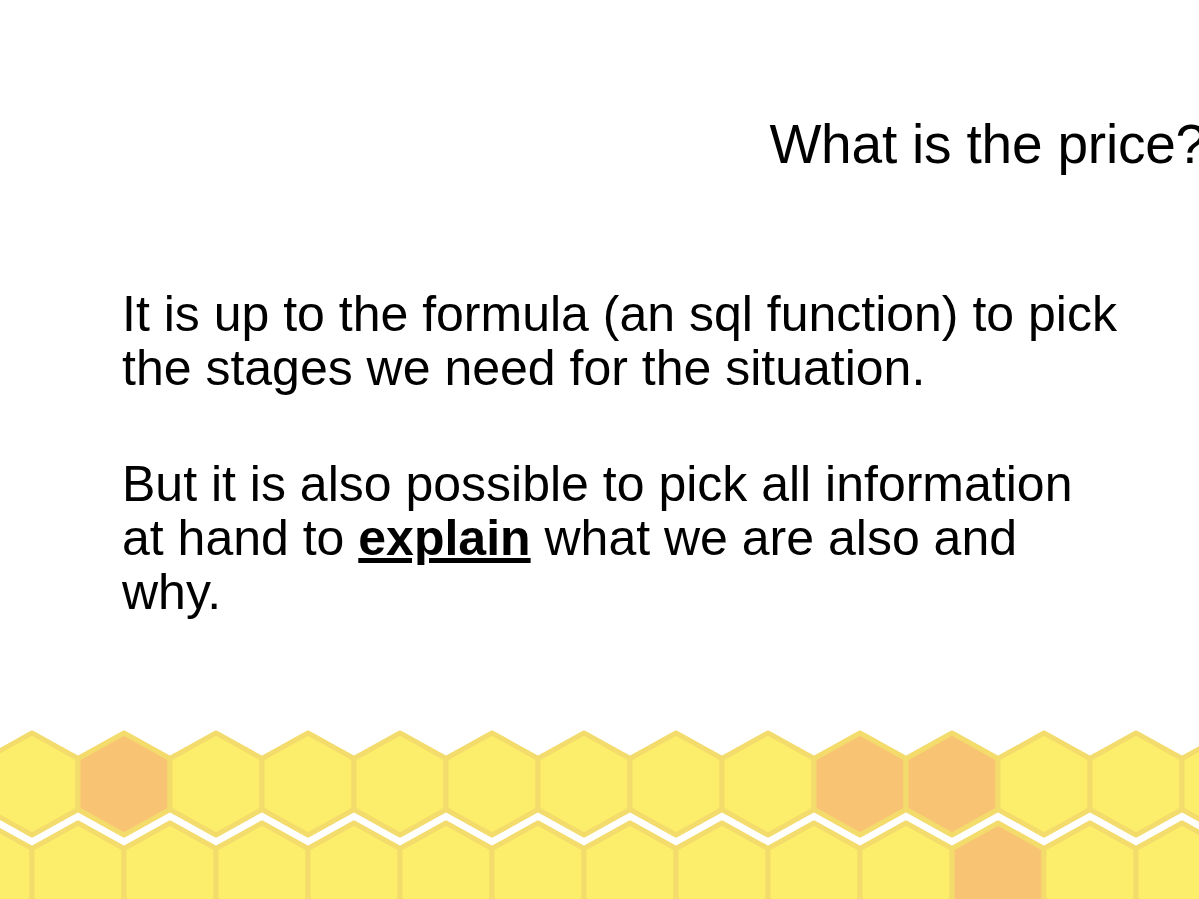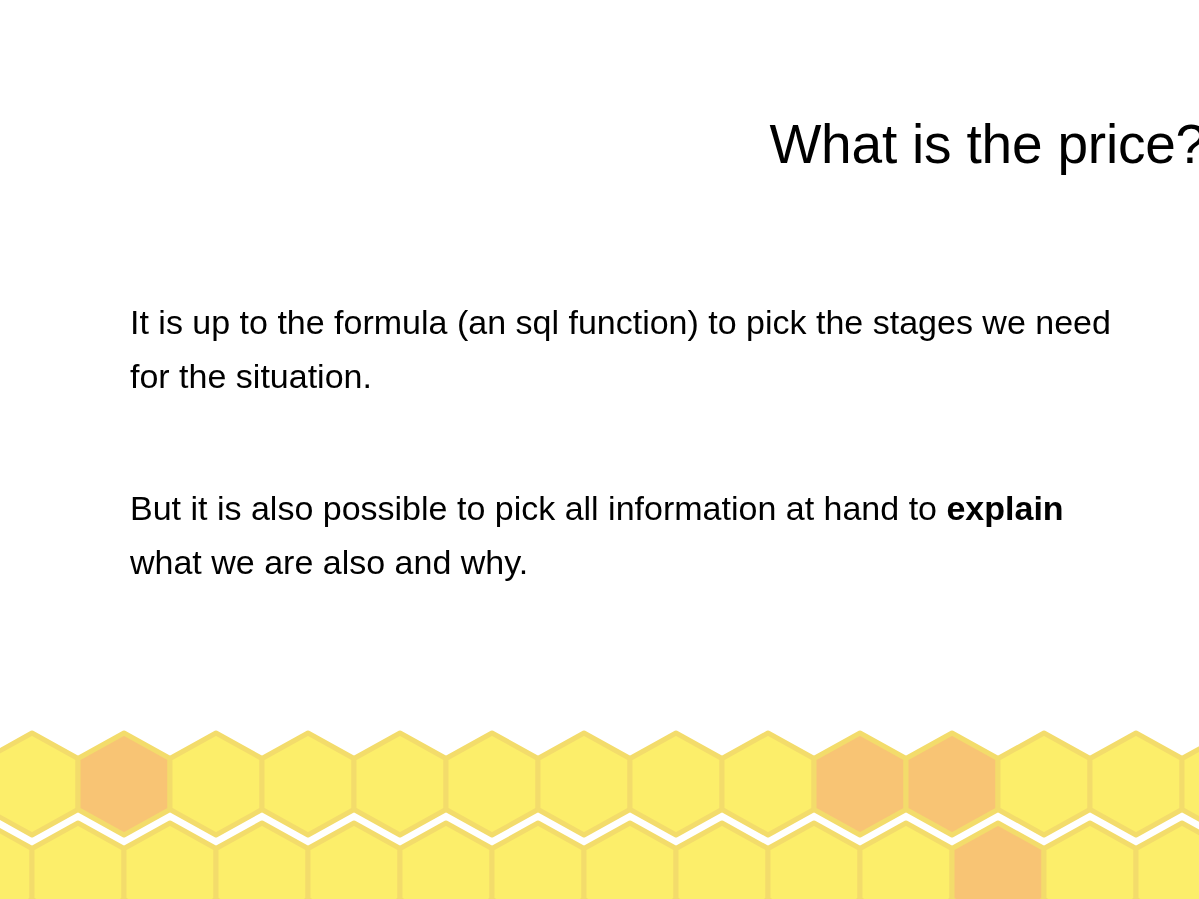--- a/index.html
+++ b/index.html
@@ -42,29 +42,30 @@
   #slide-body {
     position: absolute;
     left: 118px;
     top: 283px;
     width: 1010px;
     font-size: 38px;
     line-height: 54px;
     color: #000000;
   }
   .body-para {
-    margin: 12px;
-    font-size: 34px;
+    margin: 4px;
+    font-size: 50px;
     line-height: 54px;
   }
   .para-gap {
     height: 54px;
   }
   .emph {
     font-weight: bold;
+    text-decoration: underline;
   }
 
   
   #honeycomb {
     position: absolute;
     left: 0;
     bottom: 0;
     width: 1199px;
     height: 180px;
     overflow: hidden;

